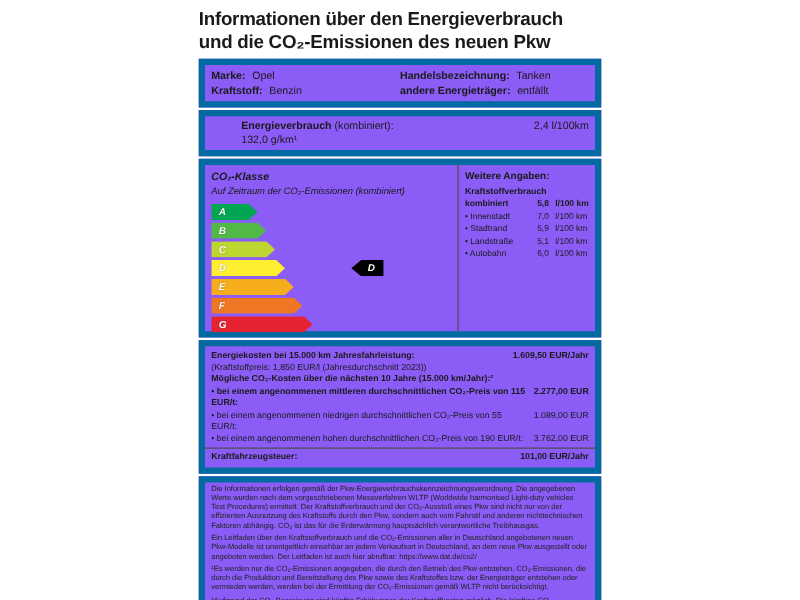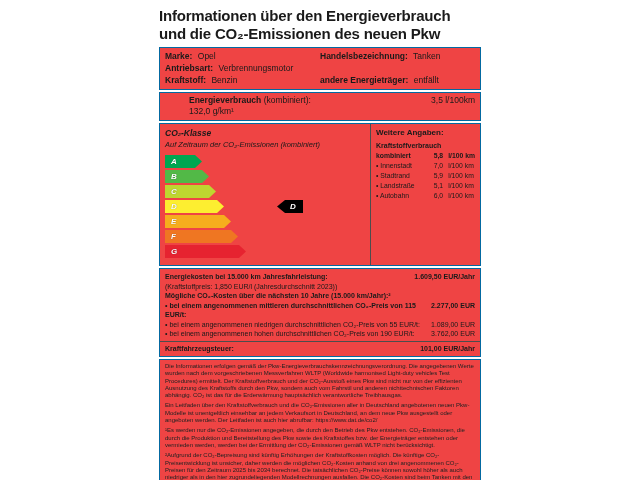--- a/index.html
+++ b/index.html
@@ -1,20 +1,20 @@
 <!DOCTYPE html>
 <html><head>
 <meta charset="utf-8">
 <style>
   * { margin: 0; padding: 0; box-sizing: border-box; }
   html, body { width: 640px; height: 480px; background: #fff; overflow: hidden; }
   body { font-family: "Liberation Sans", "DejaVu Sans", sans-serif; color: #1a1a1a; }
   .sheet { position: relative; width: 322px; margin-left: 159px; padding-top: 7px; }
   .title { font-size: 15px; font-weight: bold; line-height: 18px; letter-spacing: -0.2px; margin-bottom: 4px; }
-  .box { border: 1px solid #0369a1; background: #ef4444; margin-bottom: 2px; }
+  .box { border: 5px solid #0369a1; background: #8b5cf6; margin-bottom: 2px; }
 
   
   .box-vehicle { padding: 2px 5px 3px 5px; font-size: 8.5px; line-height: 12px; }
   .vrow { display: flex; }
   .vcell { width: 50%; white-space: nowrap; }
   .vcell b { margin-right: 3px; }
 
   
   .box-consumption { padding: 2px 5px 3px 5px; font-size: 8.5px; line-height: 11px; }
   .crow { display: flex; justify-content: space-between; margin-left: 24px; }
@@ -73,44 +73,40 @@
       <div class="vcell">
         <b>Marke:</b>
         <span>Opel</span>
       </div>
       <div class="vcell">
         <b>Handelsbezeichnung:</b>
         <span>Tanken</span>
       </div>
     </div>
     <div class="vrow">
-      <div class="vcell">
-        <b>Antriebsart:</b>
-        <span>Verbrennungsmotor</span>
-      </div>
       <div class="vcell"></div>
     </div>
     <div class="vrow">
       <div class="vcell">
         <b>Kraftstoff:</b>
         <span>Benzin</span>
       </div>
       <div class="vcell">
         <b>andere Energieträger:</b>
         <span>entfällt</span>
       </div>
     </div>
   </div>
 
   <div class="box box-consumption">
     <div class="crow">
       <div>
         <b>Energieverbrauch</b><span>  (kombiniert):</span>
       </div>
-      <div>3,5 l/100km</div>
+      <div>2,4 l/100km</div>
     </div>
     <div class="crow">
       <div>132,0 g/km¹</div>
     </div>
   </div>
 
   <div class="box box-class">
     <div class="class-left">
       <div class="class-heading">CO₂-Klasse</div>
       <div class="class-sub">Auf Zeitraum der CO₂-Emissionen (kombiniert)</div>

